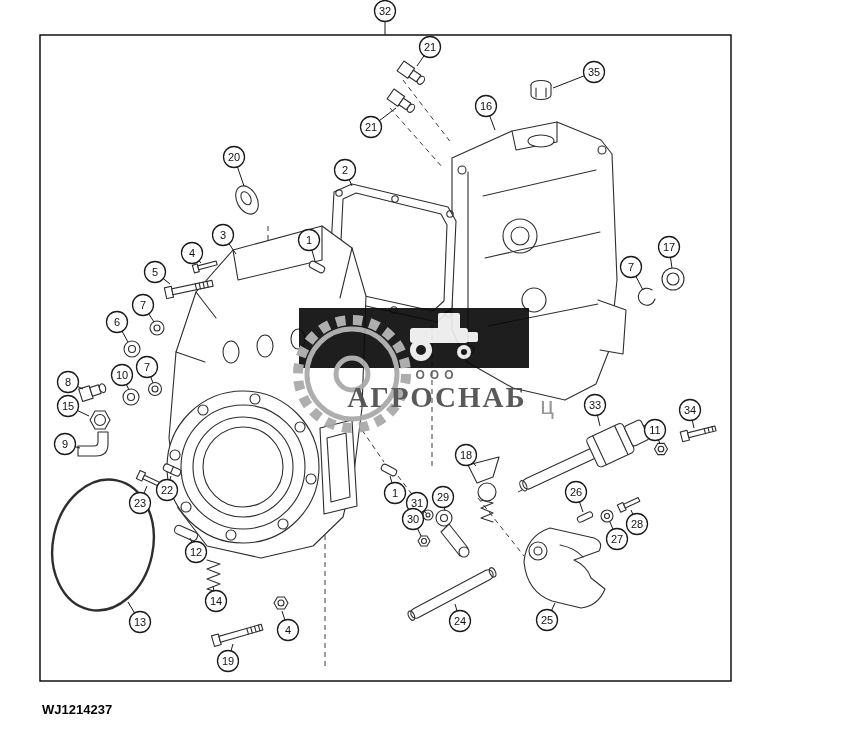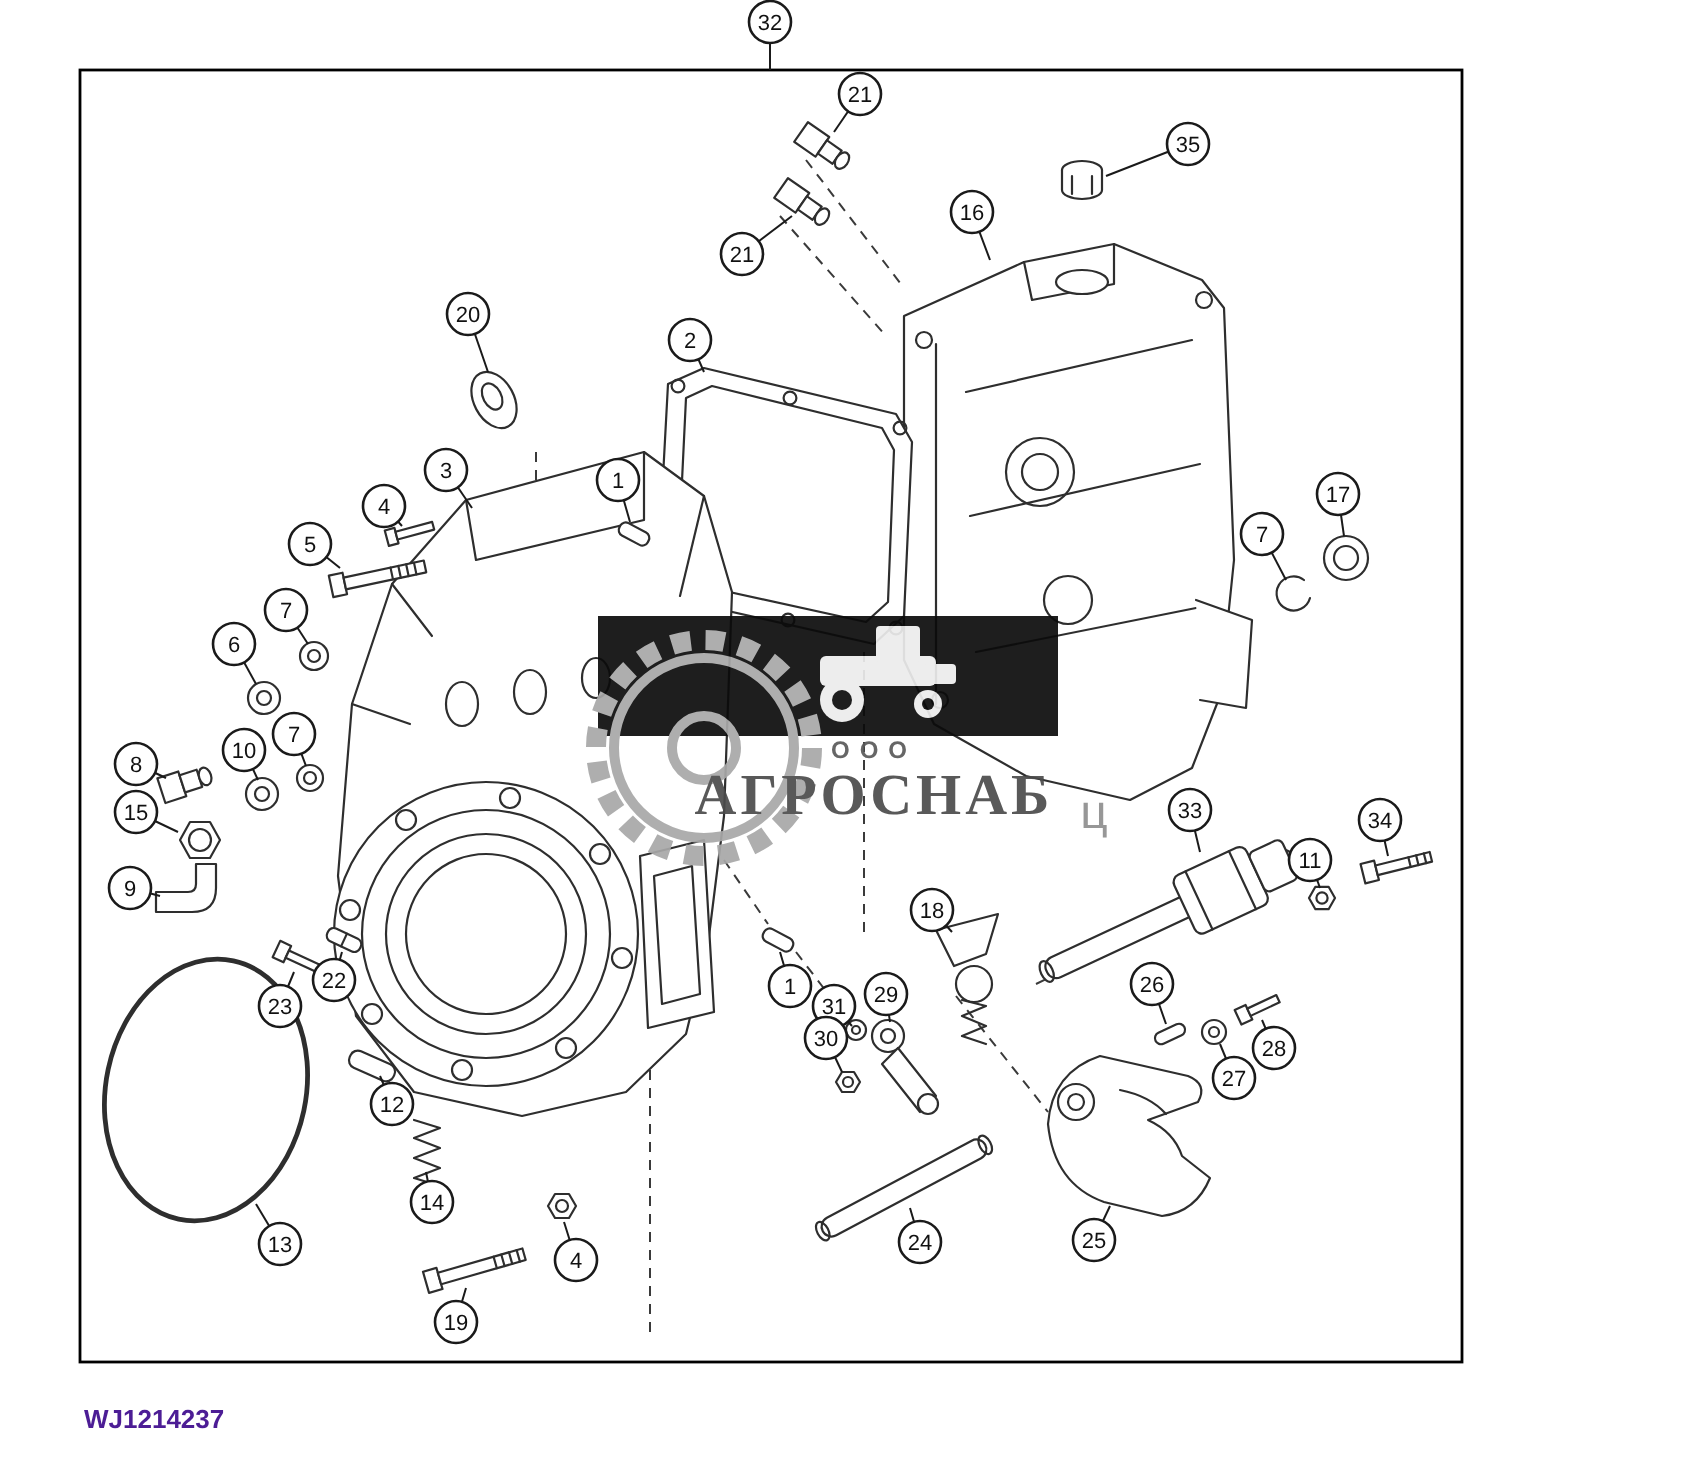--- a/index.html
+++ b/index.html
@@ -8,21 +8,21 @@
   svg{position:absolute;left:0;top:0;}
   .st{stroke:#2e2e2e;stroke-width:1.1;fill:none;stroke-linejoin:round;stroke-linecap:round;}
   .wh{fill:#ffffff;}
   .dash path{stroke:#3a3a3a;stroke-width:1;fill:none;stroke-dasharray:5 4;}
   .leader{stroke:#1a1a1a;stroke-width:1;}
   .callout-circle{fill:#ffffff;stroke:#1a1a1a;stroke-width:1.3;}
   .callout-text{font:11px "Liberation Sans",sans-serif;text-anchor:middle;fill:#111111;}
   .wm-small{font:600 12px "Liberation Sans",sans-serif;fill:#5a5a5a;letter-spacing:5px;text-anchor:middle;}
   .wm-big{font:700 29px "Liberation Serif",serif;fill:#4b4b4b;letter-spacing:2px;text-anchor:middle;}
   .wm-letter{font:400 24px "Liberation Sans",sans-serif;fill:#8f8f8f;text-anchor:middle;}
-  .part-number{position:absolute;left:42px;top:702px;font:700 13px "Liberation Sans",sans-serif;color:#4c1d95;}
+  .part-number{position:absolute;left:42px;top:702px;font:700 13px "Liberation Sans",sans-serif;color:#000000;}
 </style>
 </head>
 <body>
 
 <div class="stage">
 <svg width="841" height="731" viewBox="0 0 841 731">
 
   <rect x="40" y="35" width="691" height="646" fill="none" stroke="#000000" stroke-width="1.4"></rect>
 
   <g class="dash">

